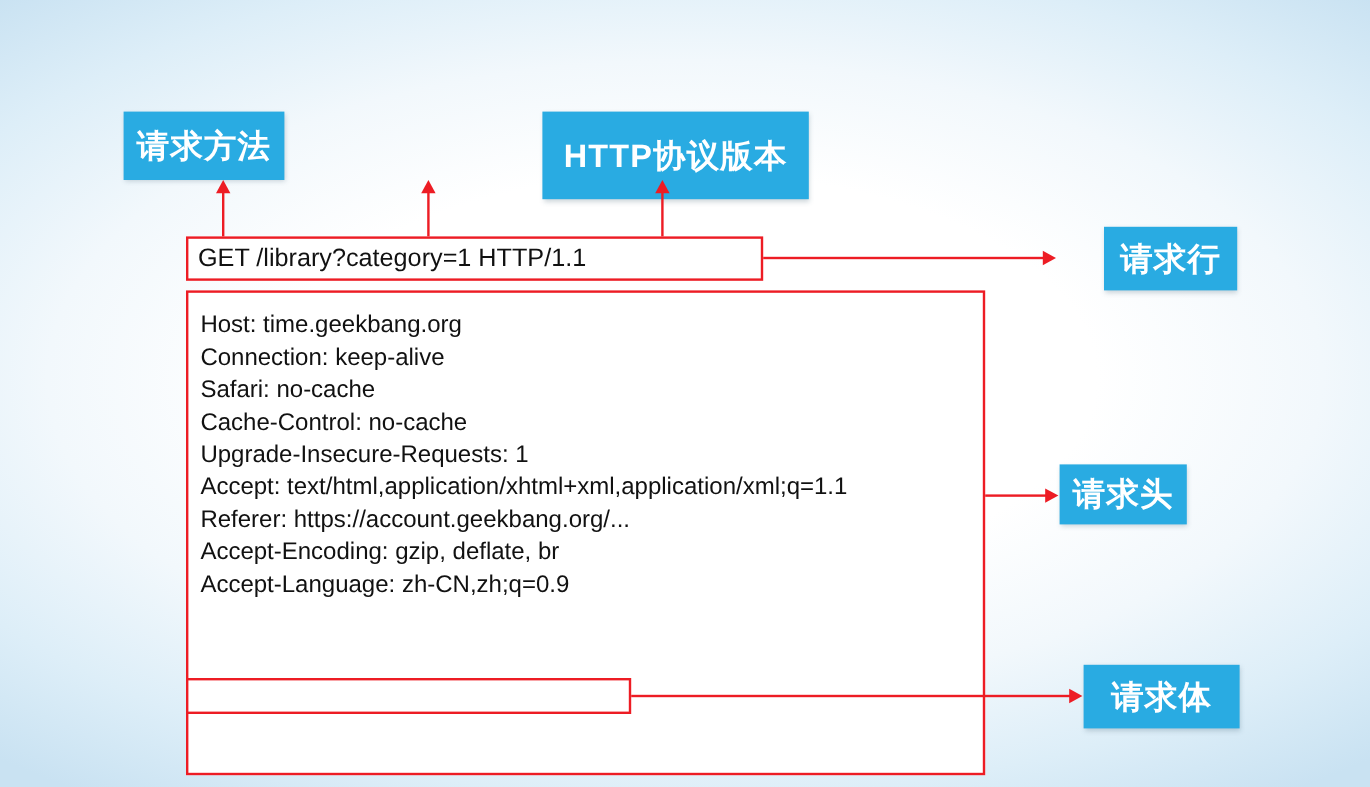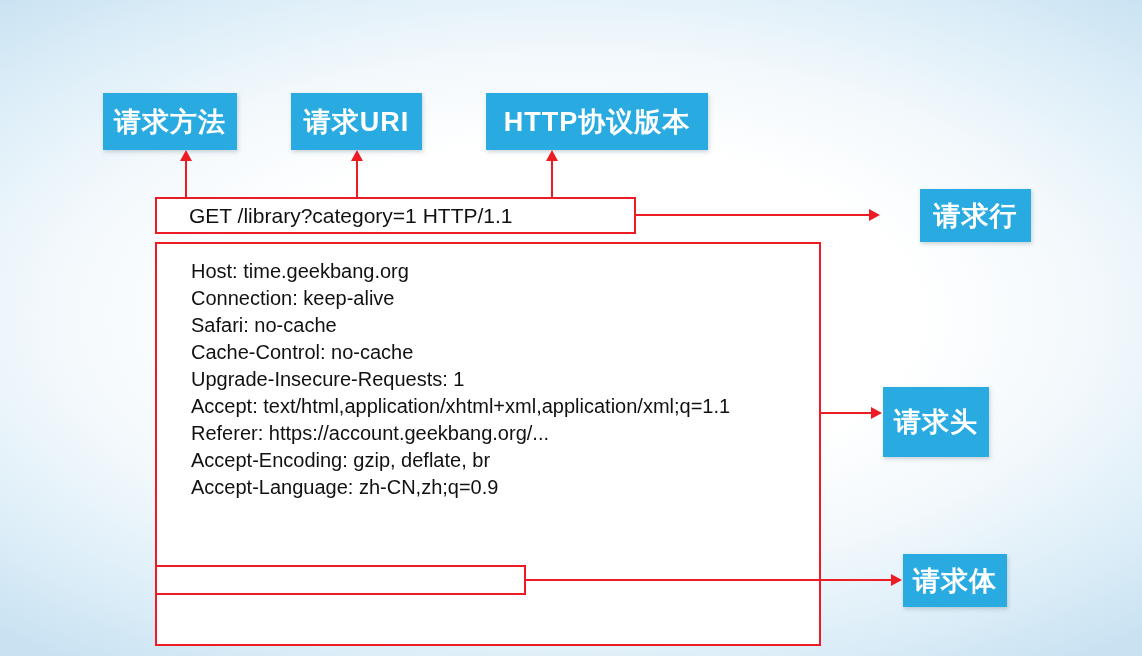--- a/index.html
+++ b/index.html
@@ -28,21 +28,20 @@
     letter-spacing: 1px;
     box-shadow: 1px 2px 4px rgba(60,90,110,0.25);
     white-space: nowrap;
   }
   
   .red-box {
     position: absolute;
     border: 2px solid #ed1c24;
     background: #ffffff;
     box-sizing: border-box;
-    padding-left: 24px;
   }
   .request-line-text {
     font-size: 21px;
     color: #111111;
     padding: 5px 0 0 8px;
     white-space: nowrap;
   }
   .headers-list {
     padding: 14px 0 0 10px;
   }
@@ -84,23 +83,22 @@
     border-left: 11px solid #ed1c24;
   }
 </style>
 </head>
 <body>
 
 <div id="canvas">
 
   <div class="blue-box" style="left:103px; top:93px; width:134px; height:57px;">请求方法</div>
 
-  <div class="blue-box" style="left:291px; top:93px; width:131px; height:57px;">请求URI</div>
 
-  <div class="blue-box" style="left:452px; top:93px; width:222px; height:57px;margin-left:34px;">HTTP协议版本</div>
+  <div class="blue-box" style="left:452px; top:93px; width:222px; height:73px;">HTTP协议版本</div>
 
   <div class="arrow-up" style="left:185px; top:160px; height:38px;"></div>
   <div class="arrow-up" style="left:356px; top:160px; height:38px;"></div>
   <div class="arrow-up" style="left:551px; top:160px; height:38px;"></div>
 
   <div class="red-box" style="left:155px; top:197px; width:481px; height:37px;">
     <div class="request-line-text">GET /library?category=1 HTTP/1.1</div>
   </div>
 
   <div class="arrow-right" style="left:636px; top:214px; width:234px;"></div>
@@ -116,21 +114,21 @@
       <div class="header-line">Upgrade-Insecure-Requests: 1</div>
       <div class="header-line">Accept: text/html,application/xhtml+xml,application/xml;q=1.1</div>
       <div class="header-line">Referer: https://account.geekbang.org/...</div>
       <div class="header-line">Accept-Encoding: gzip, deflate, br</div>
       <div class="header-line">Accept-Language: zh-CN,zh;q=0.9</div>
     </div>
   </div>
 
   <div class="arrow-right" style="left:821px; top:412px; width:51px;"></div>
 
-  <div class="blue-box" style="left:883px; top:387px; width:106px; height:70px;">请求头</div>
+  <div class="blue-box" style="left:883px; top:387px; width:106px; height:50px;">请求头</div>
 
   <div class="red-box" style="left:155px; top:565px; width:371px; height:30px;"></div>
 
   <div class="arrow-right" style="left:526px; top:579px; width:366px;"></div>
 
-  <div class="blue-box" style="left:903px; top:554px; width:104px; height:53px;">请求体</div>
+  <div class="blue-box" style="left:903px; top:554px; width:130px; height:53px;">请求体</div>
 
 </div>
 
 </body></html>

